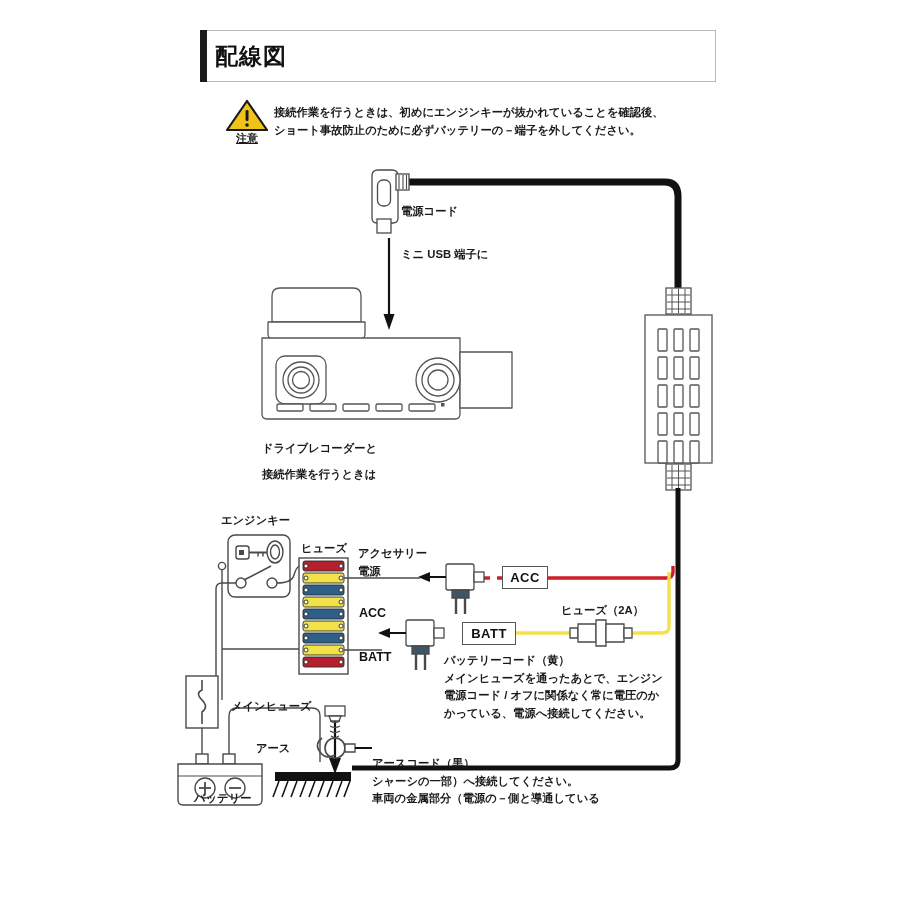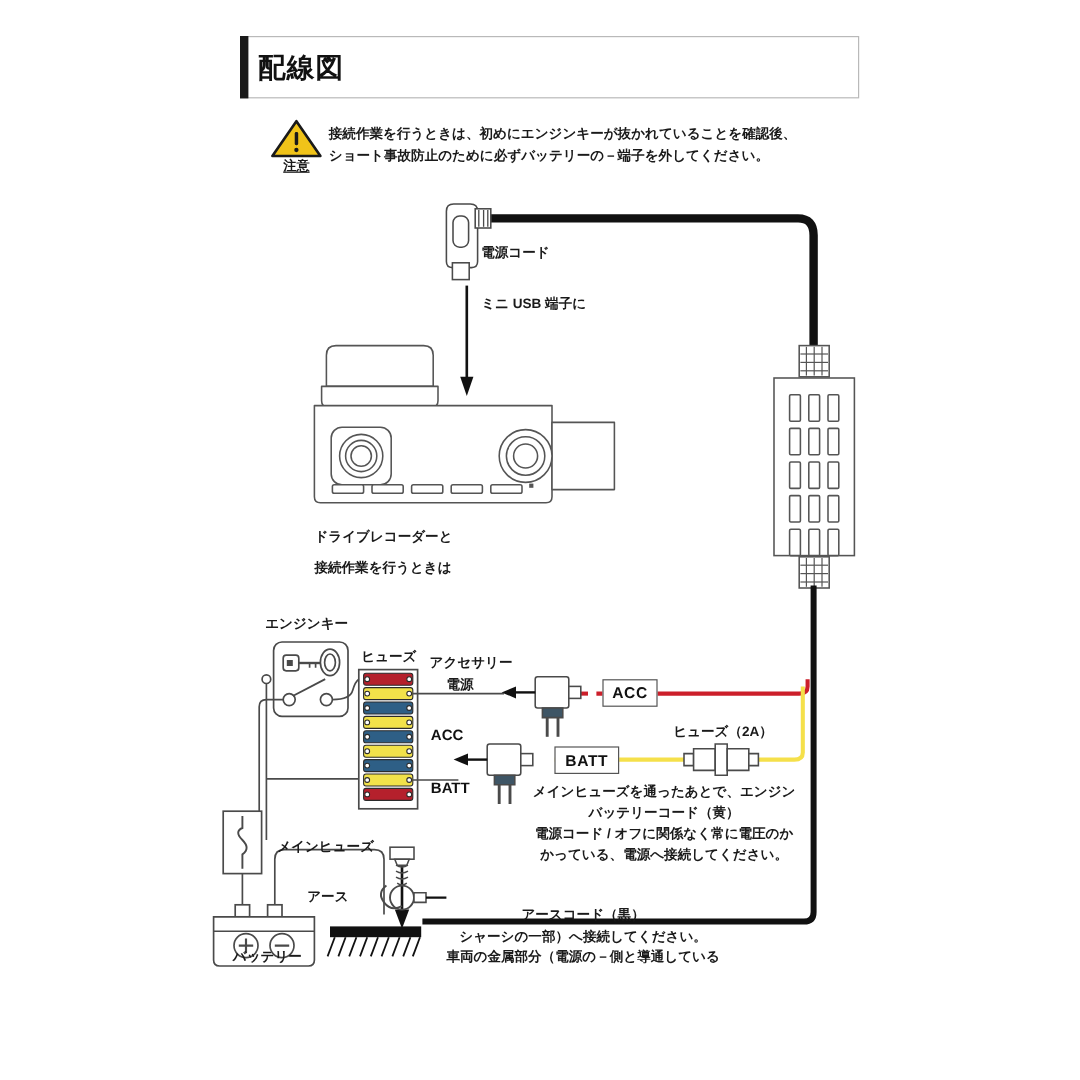--- a/index.html
+++ b/index.html
@@ -81,21 +81,20 @@
   }
 
   
   .lbl {
     position: absolute;
     font-size: 11.3px;
     font-weight: bold;
     color: #1a1a1a;
     line-height: 17.5px;
     white-space: pre-line;
-    text-align: center;
   }
   .lbl-mono {
     position: absolute;
     font-family: "Liberation Sans", sans-serif;
     font-size: 12.5px;
     font-weight: bold;
     color: #111;
   }
 
   
@@ -389,41 +388,41 @@
   <div class="lbl" style="left:401px; top:246px;">ミニ USB 端子に</div>
 
   <div class="lbl" style="left:262px; top:440px;">ドライブレコーダーと</div>
   <div class="lbl" style="left:262px; top:466px;">接続作業を行うときは</div>
 
   <div class="lbl" style="left:221px; top:512px;">エンジンキー</div>
 
   <div class="lbl" style="left:301px; top:540px;">ヒューズ</div>
 
   <div class="lbl" style="left:358px; top:545px;">アクセサリー</div>
-  <div class="lbl" style="left:372px; top:563px;">電源</div>
+  <div class="lbl" style="left:358px; top:563px;">電源</div>
 
   <div class="lbl-mono" style="left:359px; top:606px;">ACC</div>
 
   <div class="lbl-mono" style="left:359px; top:650px;">BATT</div>
 
   <div class="tagbox" style="left:502px; top:566px; width:46px; height:23px;">ACC</div>
   <div class="tagbox" style="left:462px; top:622px; width:54px; height:23px;">BATT</div>
 
   <div class="lbl" style="left:561px; top:602px;">ヒューズ（2A）</div>
 
   <div class="lbl" style="left:231px; top:698px;">メインヒューズ</div>
 
   <div class="lbl" style="left:256px; top:740px;">アース</div>
 
   <div class="lbl" style="left:194px; top:790px;">バッテリー</div>
 
 
   <div style="position:absolute; left:444px; top:652px;">
+    <div class="lbl" style="position:relative;">バッテリーコード（黄）</div>
     <div class="lbl" style="position:relative;">メインヒューズを通ったあとで、エンジン</div>
-    <div class="lbl" style="position:relative;">バッテリーコード（黄）</div>
     <div class="lbl" style="position:relative;">電源コード / オフに関係なく常に電圧のか</div>
     <div class="lbl" style="position:relative;">かっている、電源へ接続してください。</div>
   </div>
 
   <div style="position:absolute; left:372px; top:755px;">
     <div class="lbl" style="position:relative;">アースコード（黒）</div>
     <div class="lbl" style="position:relative;">シャーシの一部）へ接続してください。</div>
     <div class="lbl" style="position:relative;">車両の金属部分（電源の－側と導通している</div>
   </div>
 

